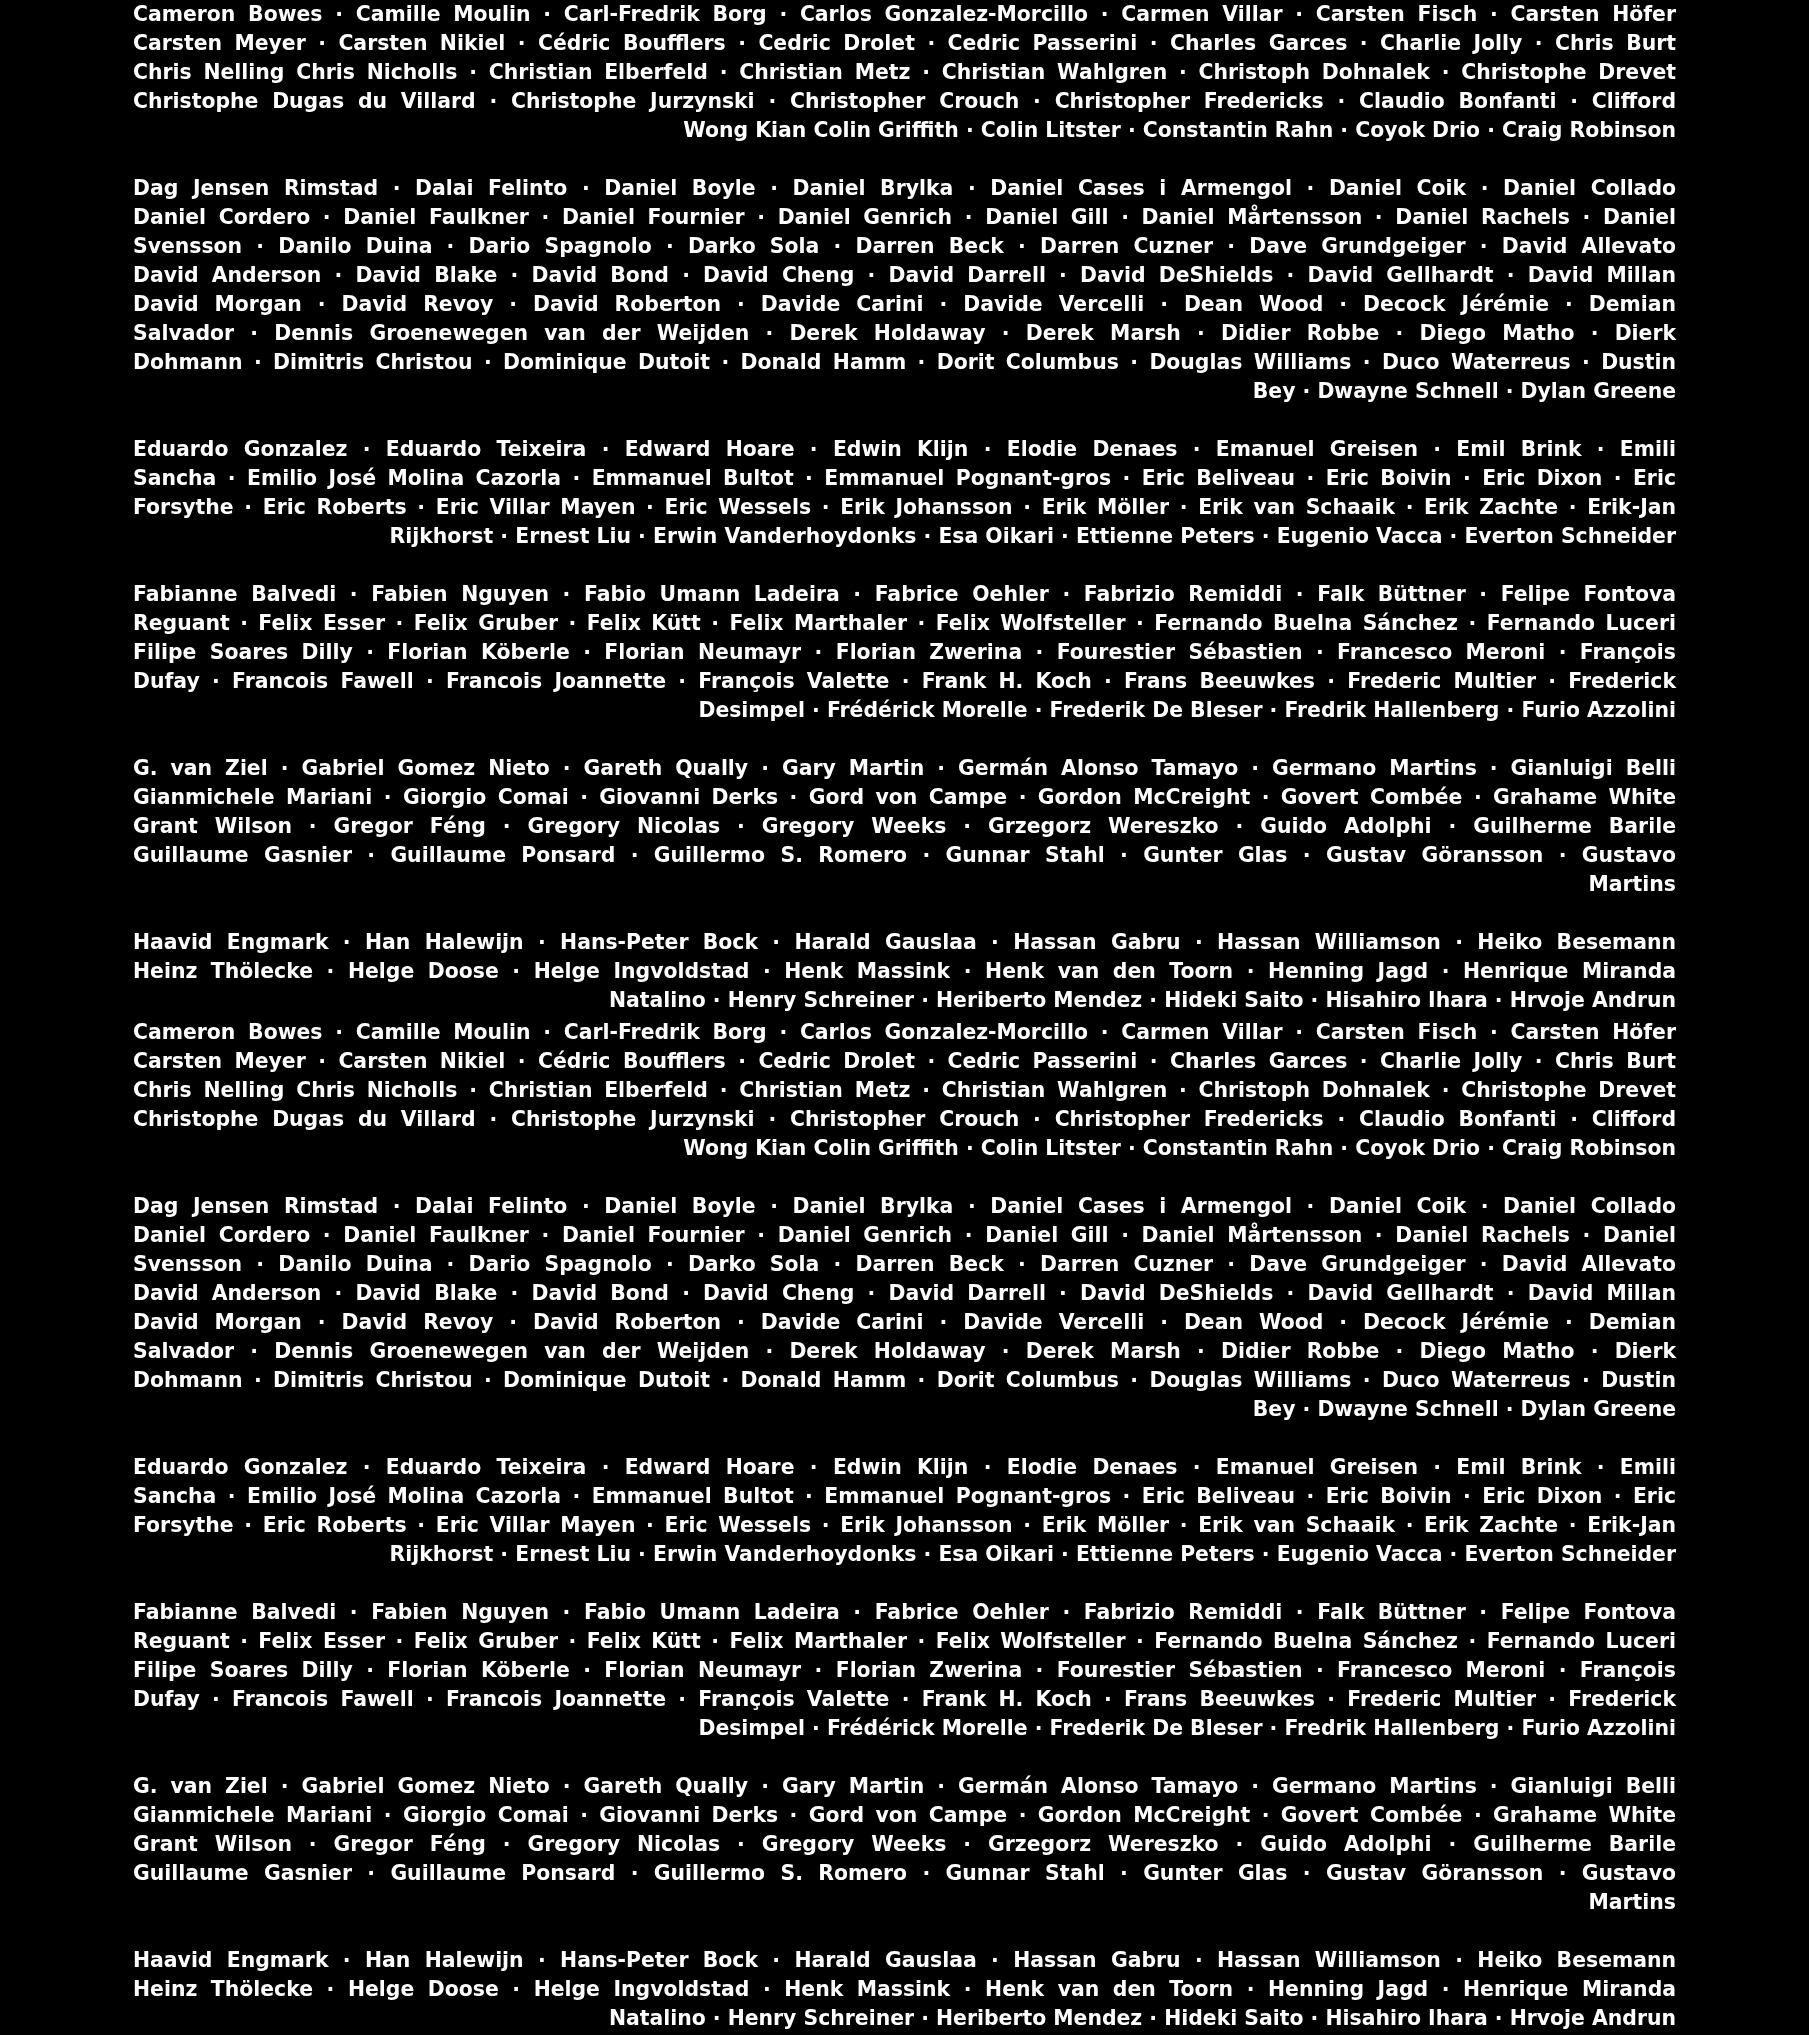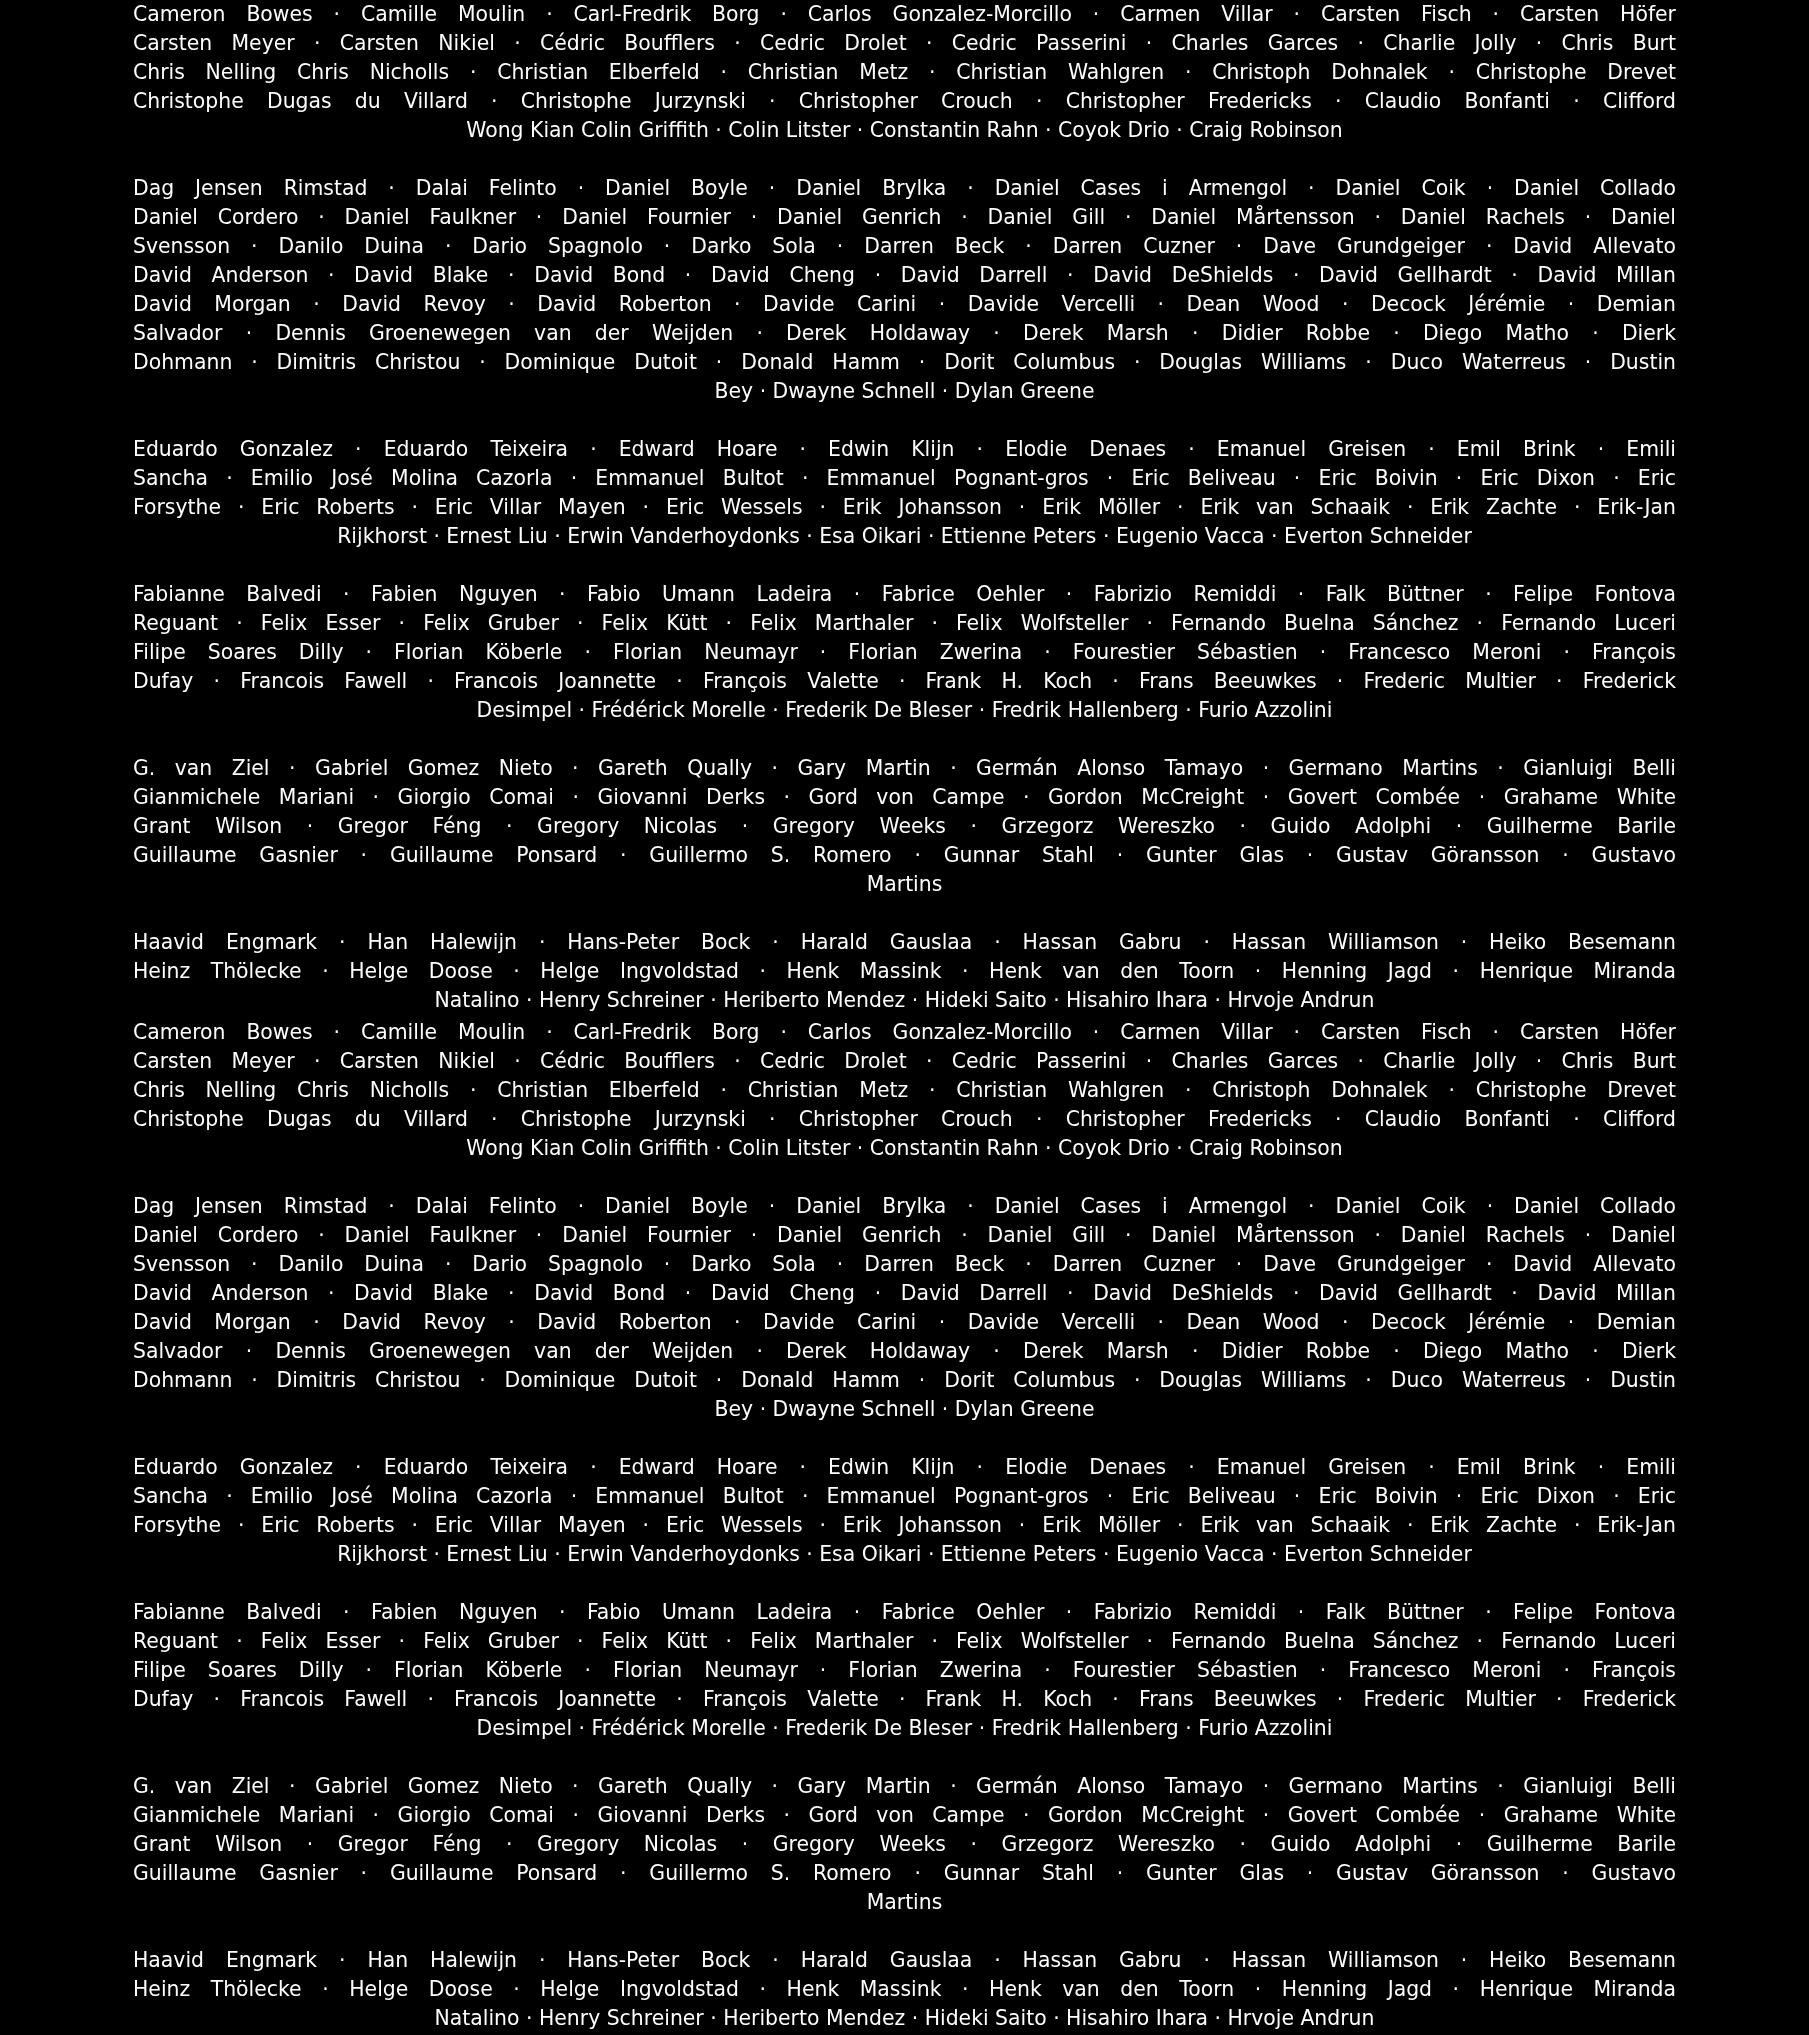--- a/index.html
+++ b/index.html
@@ -15,33 +15,33 @@
     background: #000000;
   }
   .credits-block {
     height: 1018px;
     overflow: hidden;
     padding: 0 133px;
     box-sizing: border-box;
     font-family: "DejaVu Sans", sans-serif;
     font-size: 20.4px;
     line-height: 29px;
-    font-weight: 400;
+    font-weight: 700;
     color: #ffffff;
   }
   .credits-paragraph {
     margin: 0 0 29px 0;
   }
   .credits-line {
     text-align: justify;
     text-align-last: justify;
     white-space: normal;
   }
   .credits-line.last {
-    text-align: center;
+    text-align: right;
     text-align-last: auto;
   }
 </style>
 </head>
 <body>
 
 <div class="screen" id="screen">
     <div class="credits-block">
       <div class="credits-paragraph">
         <div class="credits-line">Cameron Bowes · Camille Moulin · Carl-Fredrik Borg · Carlos Gonzalez-Morcillo · Carmen Villar · Carsten Fisch · Carsten Höfer</div>

